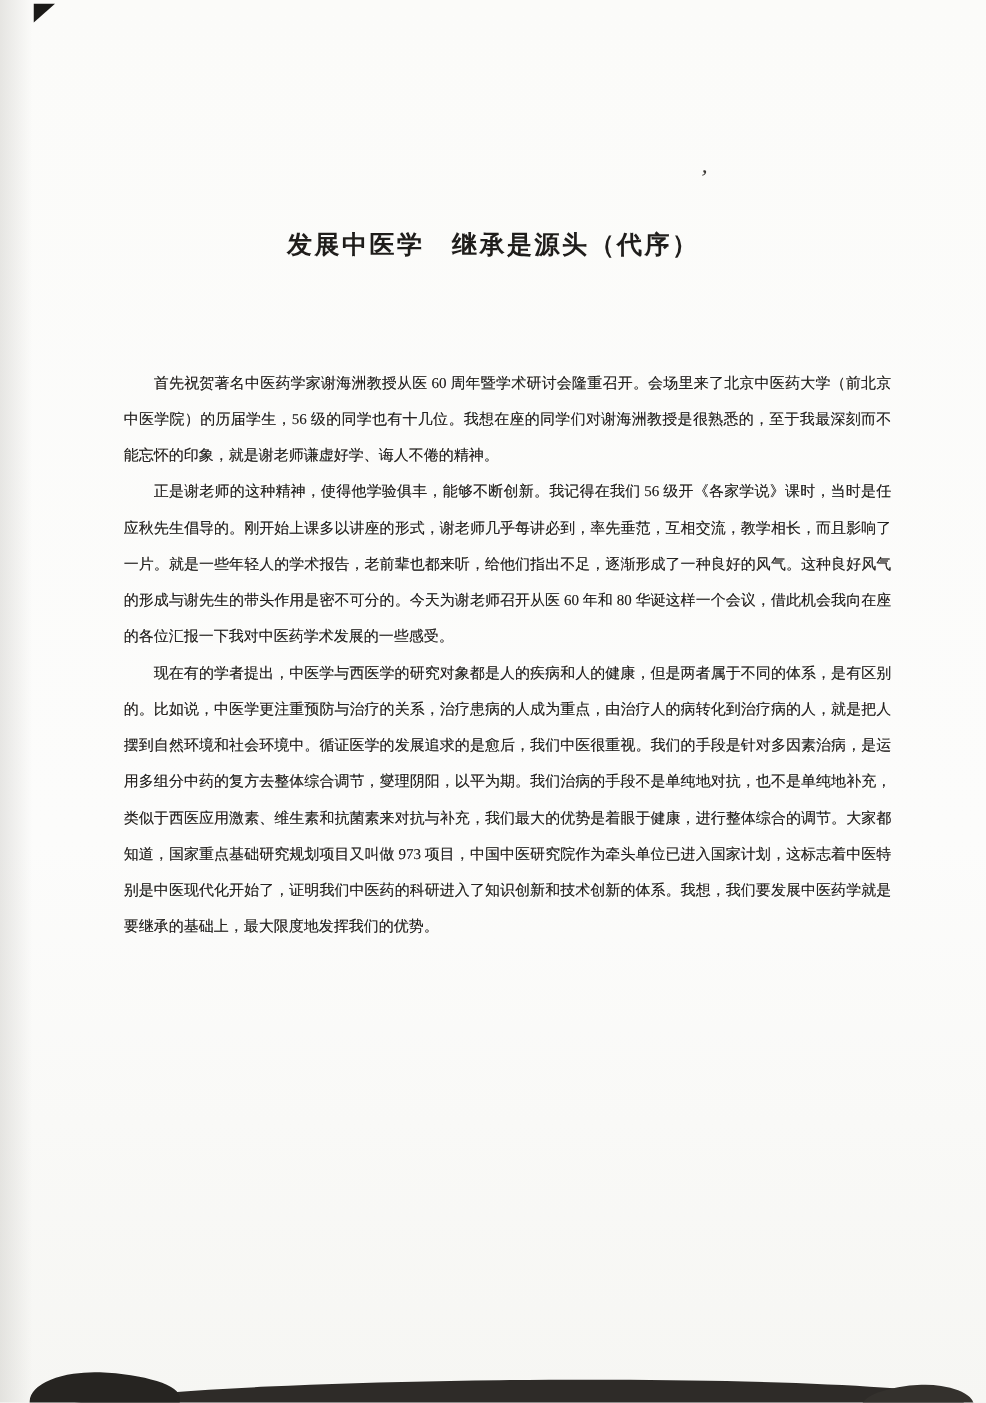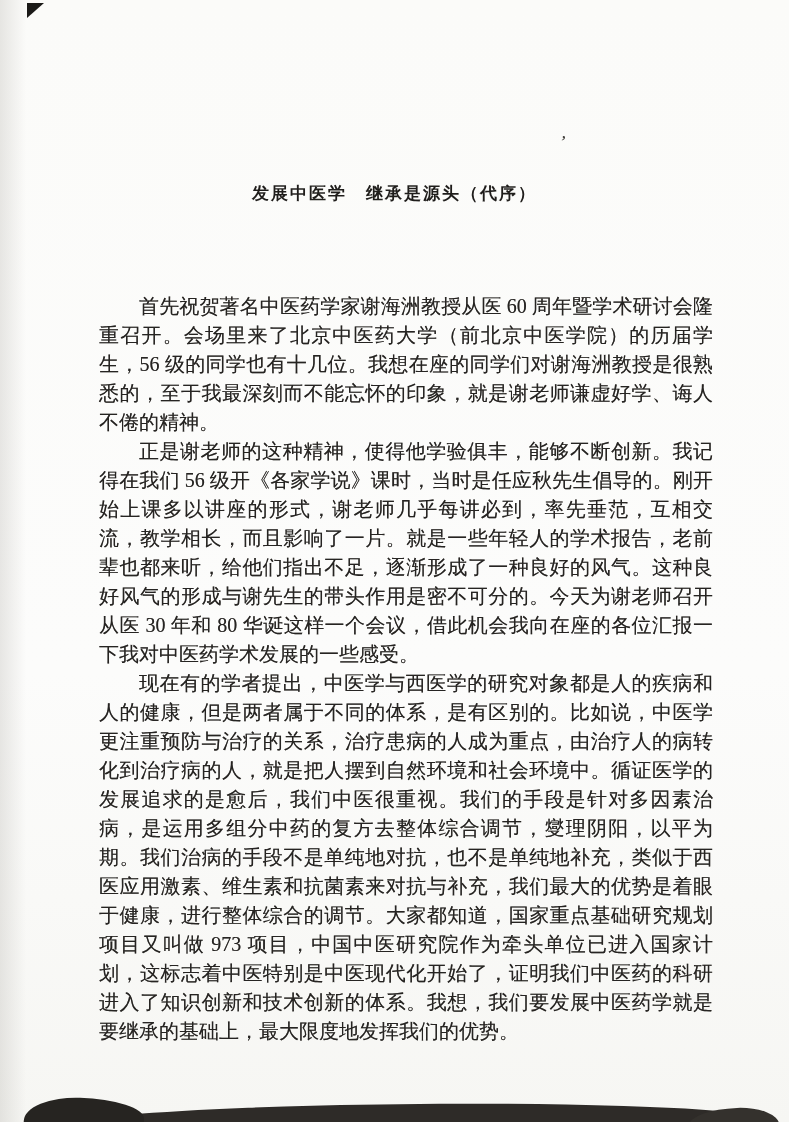--- a/index.html
+++ b/index.html
@@ -37,31 +37,31 @@
     color: #3a3733;
     transform: rotate(8deg);
   }
   .title {
     position: absolute;
     top: 182px;
     left: 0;
     width: 100%;
     margin: 0;
     text-align: center;
-    font-size: 17px;
+    font-size: 20px;
     font-weight: bold;
     letter-spacing: 2px;
     color: #1f1d1b;
   }
   .body-text {
     position: absolute;
     top: 292px;
     left: 99px;
     width: 614px;
-    font-size: 20px;
+    font-size: 12px;
     line-height: 29px;
     text-align: justify;
   }
   .body-text p {
     margin: 0;
     text-indent: 2em;
     
     text-shadow: 0 0 0.4px rgba(40, 36, 32, 0.55);
   }
   
@@ -113,21 +113,21 @@
   <div class="left-shade"></div>
 
   <div class="corner-mark"></div>
 
   <span class="stray">’</span>
 
   <h1 class="title">发展中医学　继承是源头（代序）</h1>
 
   <div class="body-text">
     <p>首先祝贺著名中医药学家谢海洲教授从医 60 周年暨学术研讨会隆重召开。会场里来了北京中医药大学（前北京中医学院）的历届学生，56 级的同学也有十几位。我想在座的同学们对谢海洲教授是很熟悉的，至于我最深刻而不能忘怀的印象，就是谢老师谦虚好学、诲人不倦的精神。</p>
-    <p>正是谢老师的这种精神，使得他学验俱丰，能够不断创新。我记得在我们 56 级开《各家学说》课时，当时是任应秋先生倡导的。刚开始上课多以讲座的形式，谢老师几乎每讲必到，率先垂范，互相交流，教学相长，而且影响了一片。就是一些年轻人的学术报告，老前辈也都来听，给他们指出不足，逐渐形成了一种良好的风气。这种良好风气的形成与谢先生的带头作用是密不可分的。今天为谢老师召开从医 30 年和 80 华诞这样一个会议，借此机会我向在座的各位汇报一下我对中医药学术发展的一些感受。</p>
+    <p>正是谢老师的这种精神，使得他学验俱丰，能够不断创新。我记得在我们 56 级开《各家学说》课时，当时是任应秋先生倡导的。刚开始上课多以讲座的形式，谢老师几乎每讲必到，率先垂范，互相交流，教学相长，而且影响了一片。就是一些年轻人的学术报告，老前辈也都来听，给他们指出不足，逐渐形成了一种良好的风气。这种良好风气的形成与谢先生的带头作用是密不可分的。今天为谢老师召开从医 60 年和 80 华诞这样一个会议，借此机会我向在座的各位汇报一下我对中医药学术发展的一些感受。</p>
     <p>现在有的学者提出，中医学与西医学的研究对象都是人的疾病和人的健康，但是两者属于不同的体系，是有区别的。比如说，中医学更注重预防与治疗的关系，治疗患病的人成为重点，由治疗人的病转化到治疗病的人，就是把人摆到自然环境和社会环境中。循证医学的发展追求的是愈后，我们中医很重视。我们的手段是针对多因素治病，是运用多组分中药的复方去整体综合调节，燮理阴阳，以平为期。我们治病的手段不是单纯地对抗，也不是单纯地补充，类似于西医应用激素、维生素和抗菌素来对抗与补充，我们最大的优势是着眼于健康，进行整体综合的调节。大家都知道，国家重点基础研究规划项目又叫做 973 项目，中国中医研究院作为牵头单位已进入国家计划，这标志着中医特别是中医现代化开始了，证明我们中医药的科研进入了知识创新和技术创新的体系。我想，我们要发展中医药学就是要继承的基础上，最大限度地发挥我们的优势。</p>
   </div>
 
   <div class="scan-bottom"></div>
   <div class="scan-bottom-left"></div>
   <div class="scan-bottom-right"></div>
 
 </div>
 
 </body></html>

